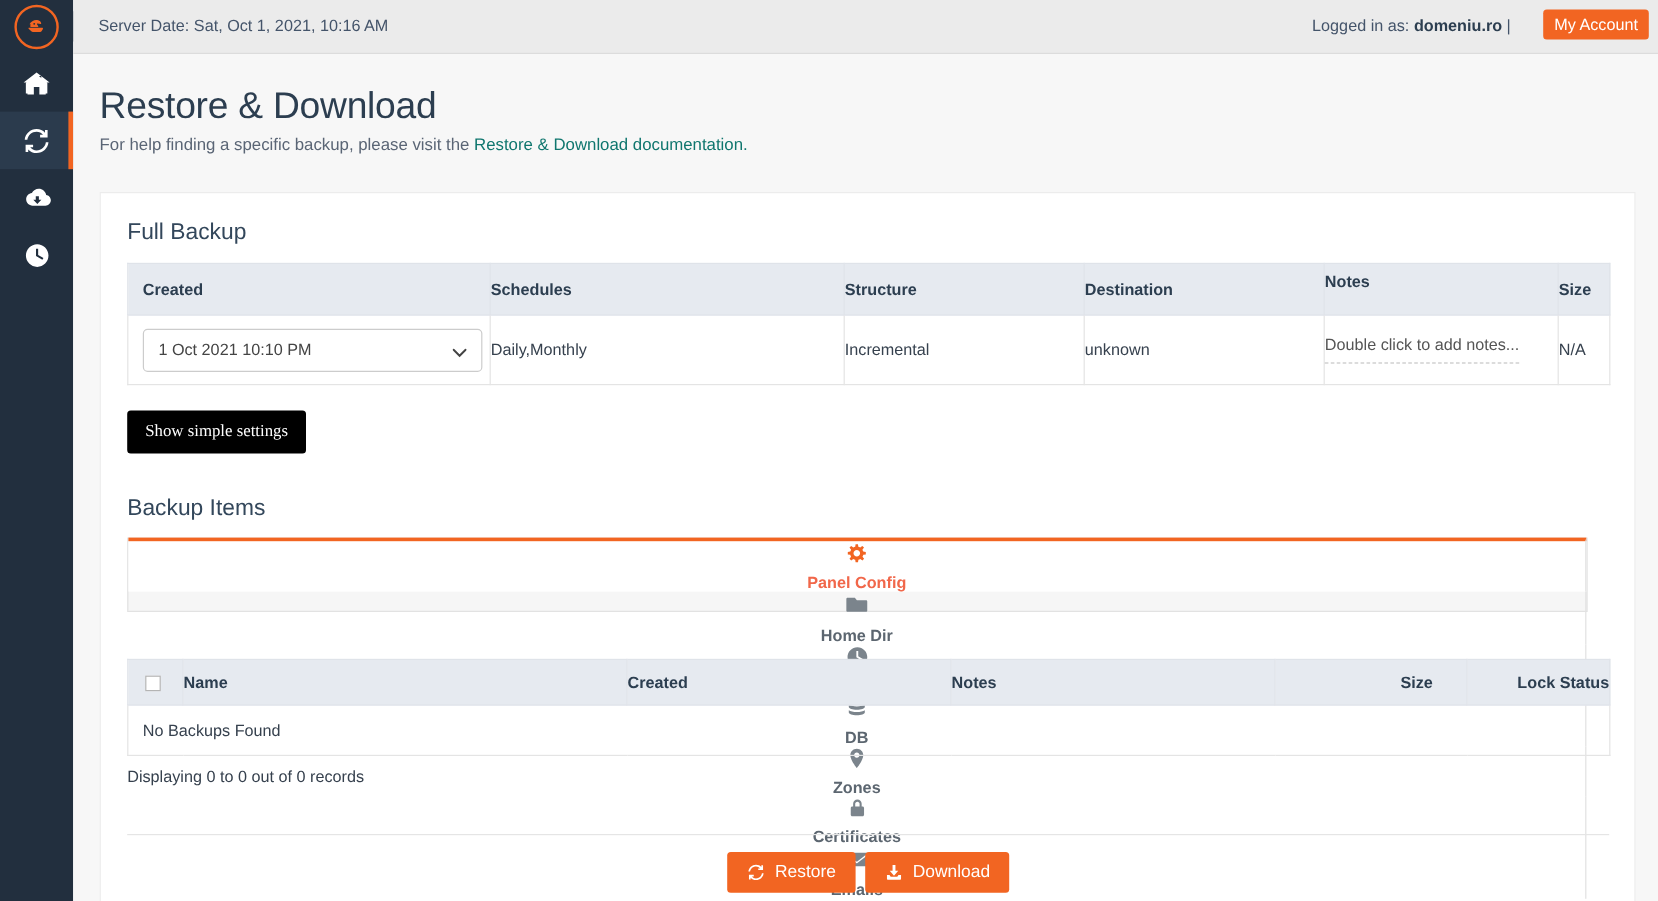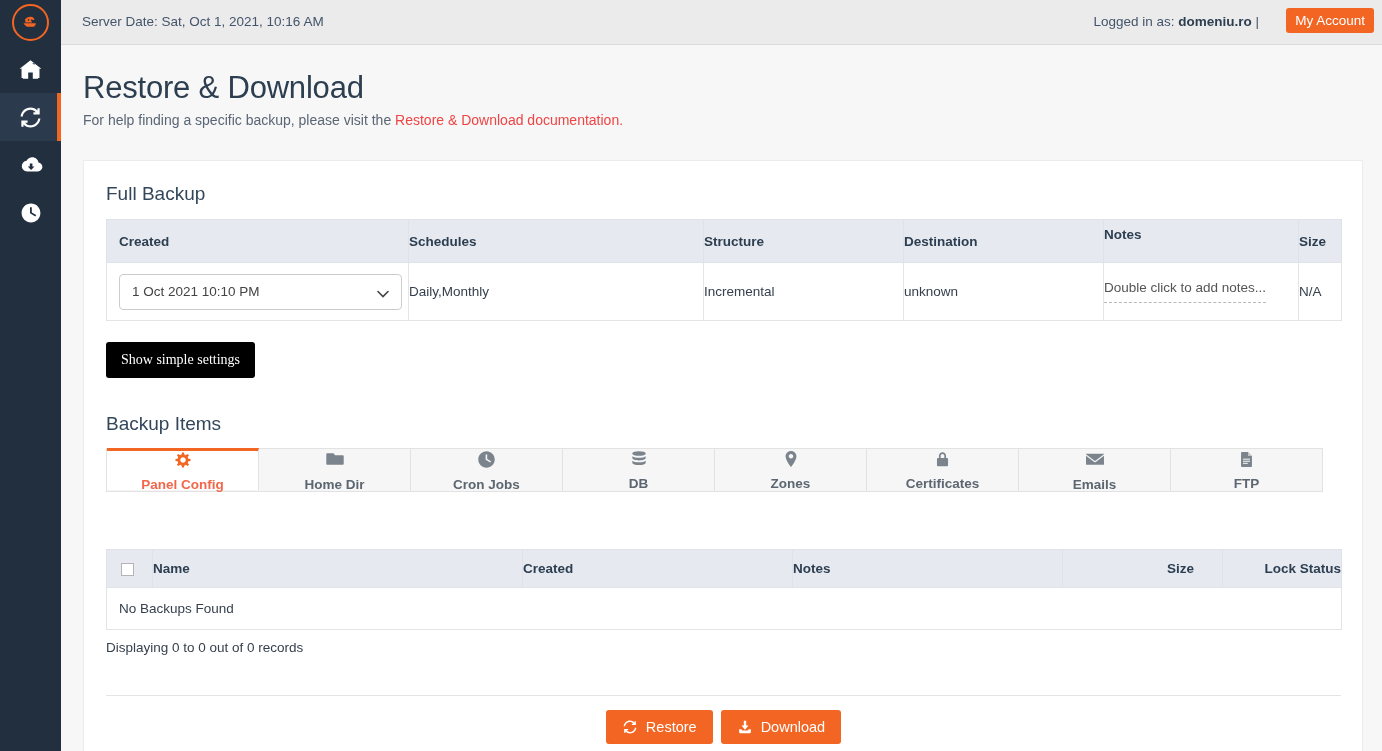--- a/index.html
+++ b/index.html
@@ -82,21 +82,21 @@
   }
   #page-title {
     position: absolute; left: 22px; top: 25px;
     font-size: 31px; font-weight: normal; color: #2c3e50;
     letter-spacing: -0.2px;
   }
   #page-subtitle {
     position: absolute; left: 22px; top: 67px;
     font-size: 14px; color: #5a6575;
   }
-  #page-subtitle a { color: #ef4444; text-decoration: none; }
+  #page-subtitle a { color: #0f766e; text-decoration: none; }
 
   #panel {
     position: absolute; left: 22px; top: 115px;
     width: 1280px; height: 640px;
     background: #ffffff;
     border: 1px solid #ececec;
   }
 
   .section-title {
     font-size: 19px; color: #33475b; font-weight: normal;
@@ -163,24 +163,25 @@
     border-radius: 3px;
     font-family: Liberation Serif, serif;
     font-size: 14px;
     padding: 10px 15px;
     cursor: pointer;
   }
 
   
   #tabs {
     position: absolute; left: 22px; top: 287px;
-    width: 1217px; height: 44px;
+    width: 1217px; height: 62px;
     display: flex;
     border: 1px solid #e2e2e2;
     background: #f6f6f6;
+    flex-direction: column;
   }
   .tab {
     flex: 1 1 0;
     display: flex; flex-direction: column;
     align-items: center; justify-content: center;
     gap: 7px;
     border-right: 1px solid #e2e2e2;
     font-size: 13.5px; color: #5c6670; font-weight: bold;
     cursor: pointer;
     position: relative;

